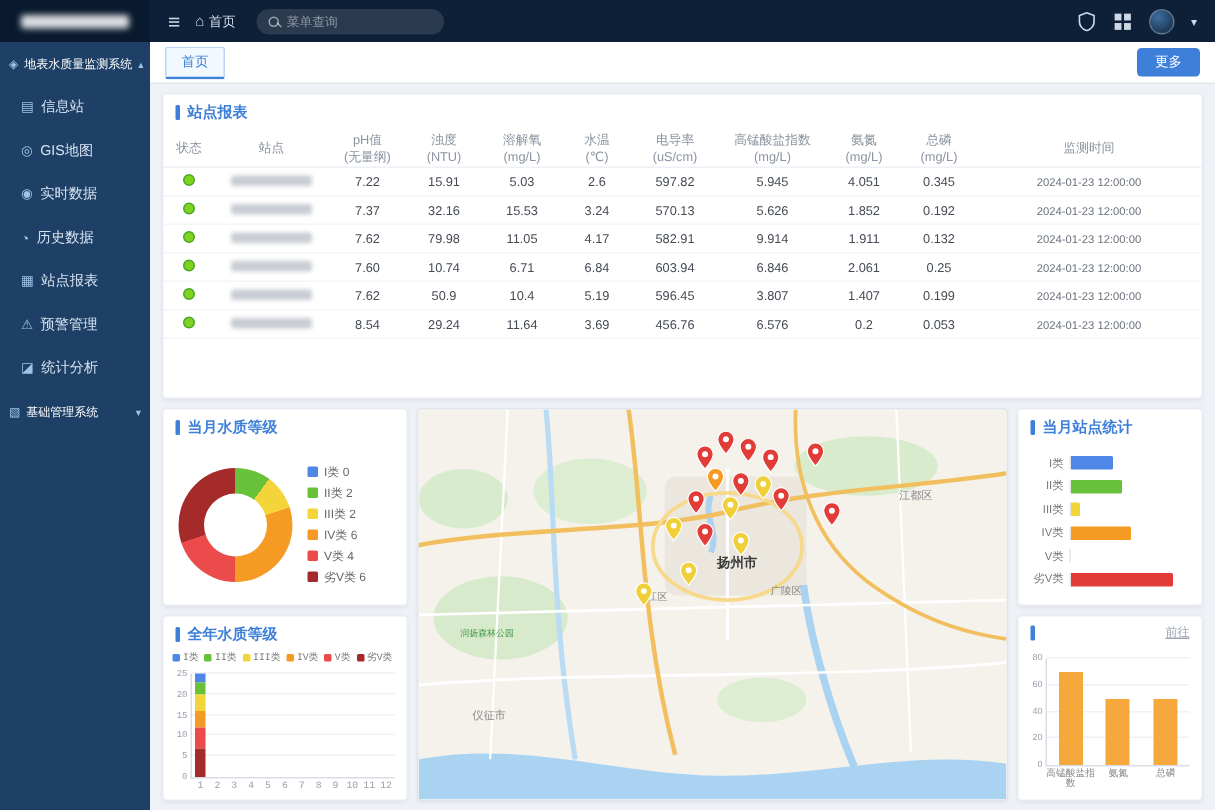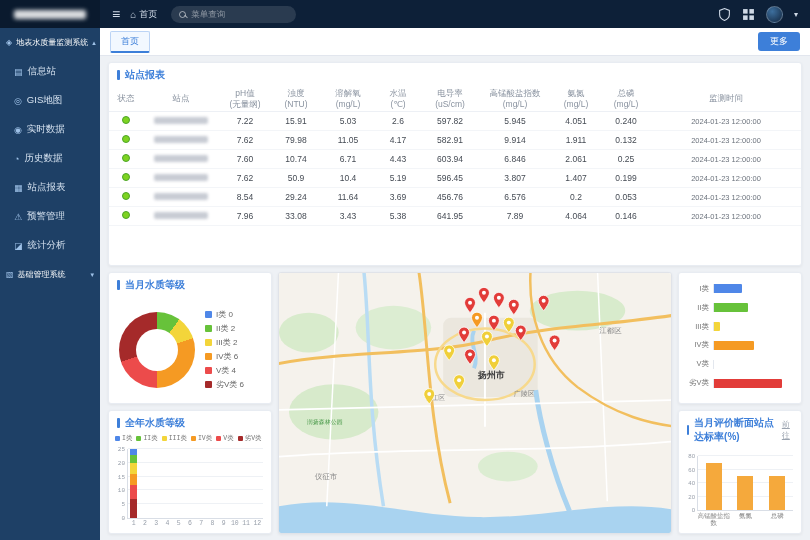--- a/index.html
+++ b/index.html
@@ -217,21 +217,34 @@
           <tr>
             <td><span class="dot"></span></td>
             <td><span class="redacted"></span></td>
             <td>7.22</td>
             <td>15.91</td>
             <td>5.03</td>
             <td>2.6</td>
             <td>597.82</td>
             <td>5.945</td>
             <td>4.051</td>
-            <td>0.240</td>
+            <td>0.345</td>
+            <td class="t-time">2024-01-23 12:00:00</td>
+          </tr>
+          <tr>
+            <td><span class="dot"></span></td>
+            <td><span class="redacted"></span></td>
+            <td>7.37</td>
+            <td>32.16</td>
+            <td>15.53</td>
+            <td>3.24</td>
+            <td>570.13</td>
+            <td>5.626</td>
+            <td>1.852</td>
+            <td>0.192</td>
             <td class="t-time">2024-01-23 12:00:00</td>
           </tr>
           <tr>
             <td><span class="dot"></span></td>
             <td><span class="redacted"></span></td>
             <td>7.62</td>
             <td>79.98</td>
             <td>11.05</td>
             <td>4.17</td>
             <td>582.91</td>
@@ -239,21 +252,21 @@
             <td>1.911</td>
             <td>0.132</td>
             <td class="t-time">2024-01-23 12:00:00</td>
           </tr>
           <tr>
             <td><span class="dot"></span></td>
             <td><span class="redacted"></span></td>
             <td>7.60</td>
             <td>10.74</td>
             <td>6.71</td>
-            <td>4.43</td>
+            <td>6.84</td>
             <td>603.94</td>
             <td>6.846</td>
             <td>2.061</td>
             <td>0.25</td>
             <td class="t-time">2024-01-23 12:00:00</td>
           </tr>
           <tr>
             <td><span class="dot"></span></td>
             <td><span class="redacted"></span></td>
             <td>7.62</td>
@@ -270,33 +283,20 @@
             <td><span class="dot"></span></td>
             <td><span class="redacted"></span></td>
             <td>8.54</td>
             <td>29.24</td>
             <td>11.64</td>
             <td>3.69</td>
             <td>456.76</td>
             <td>6.576</td>
             <td>0.2</td>
             <td>0.053</td>
-            <td class="t-time">2024-01-23 12:00:00</td>
-          </tr>
-          <tr>
-            <td><span class="dot"></span></td>
-            <td><span class="redacted"></span></td>
-            <td>7.96</td>
-            <td>33.08</td>
-            <td>3.43</td>
-            <td>5.38</td>
-            <td>641.95</td>
-            <td>7.89</td>
-            <td>4.064</td>
-            <td>0.146</td>
             <td class="t-time">2024-01-23 12:00:00</td>
           </tr>
         </tbody>
     </table>
   </section>
 
   <section class="panel" id="donut-panel">
     <div class="panel-header">
       <span class="accent"></span>
       <span class="panel-title">当月水质等级</span>
@@ -431,20 +431,24 @@
           <circle cx="6" cy="6" r="2" fill="#fff"></circle>
         </g>
         <g transform="translate(145,116)">
           <path d="M6 16 C6 16 0.5 9.5 0.5 6 A5.5 5.5 0 1 1 11.5 6 C11.5 9.5 6 16 6 16 Z" fill="#f0cf39" stroke="#ffffff" stroke-width="0.8"></path>
           <circle cx="6" cy="6" r="2" fill="#fff"></circle>
         </g>
       </svg>
   </section>
 
   <section class="panel" id="stats-panel">
+    <div class="panel-header">
+      <span class="accent"></span>
+      <span class="panel-title">当月站点统计</span>
+    </div>
     <div class="hbars">
         <div class="hbar-row">
           <span class="hbar-label">I类</span>
           <div class="hbar-track">
             <div class="hbar" style="width: 35.7143%; background: rgb(79, 135, 232);"></div>
           </div>
         </div>
         <div class="hbar-row">
           <span class="hbar-label">II类</span>
           <div class="hbar-track">
@@ -577,21 +581,20 @@
             <div class="bar-col" style="height: 100%;"></div>
             <span class="xlab">12</span>
           </div>
         </div>
     </div>
   </section>
 
   <section class="panel" id="compliance-panel">
     <div class="panel-header">
       <span class="accent"></span>
-      <span class="panel-title">当月评价断面站点达标率(%)</span>
       <span class="go-link">前往</span>
     </div>
     <div class="v-plot">
       <div class="v-area">
           <span class="ytick" style="bottom: 0%;">0</span>
           <div class="grid-line" style="bottom: 25%;"></div>
           <span class="ytick" style="bottom: 25%;">20</span>
           <div class="grid-line" style="bottom: 50%;"></div>
           <span class="ytick" style="bottom: 50%;">40</span>
           <div class="grid-line" style="bottom: 75%;"></div>

